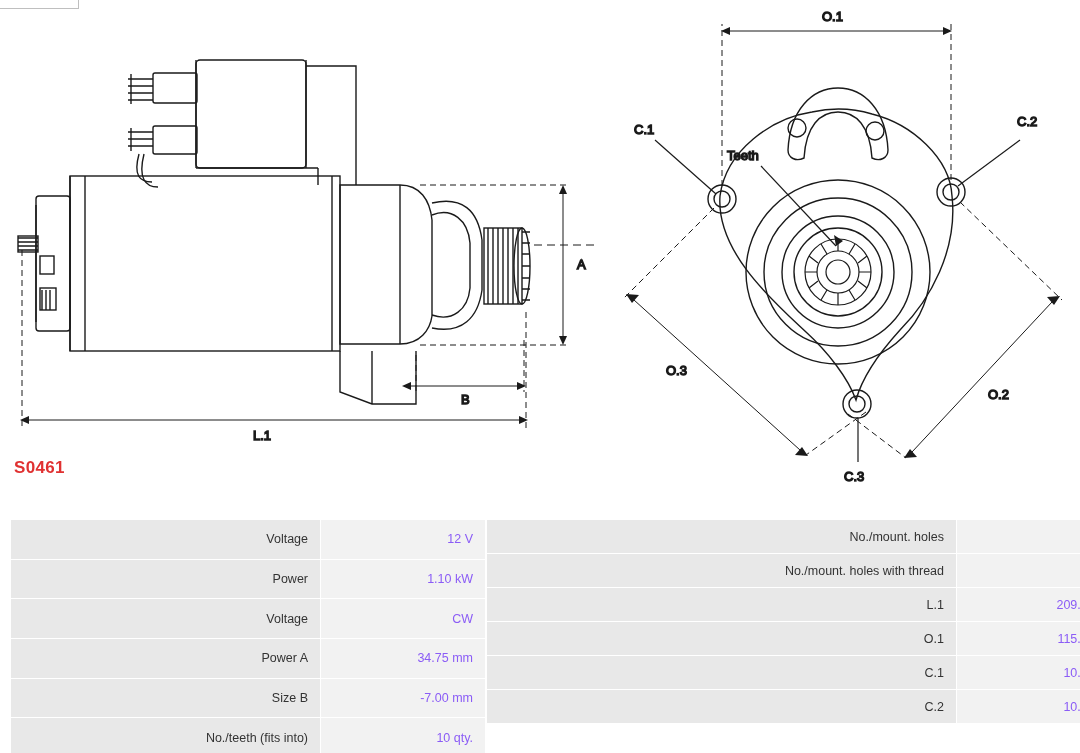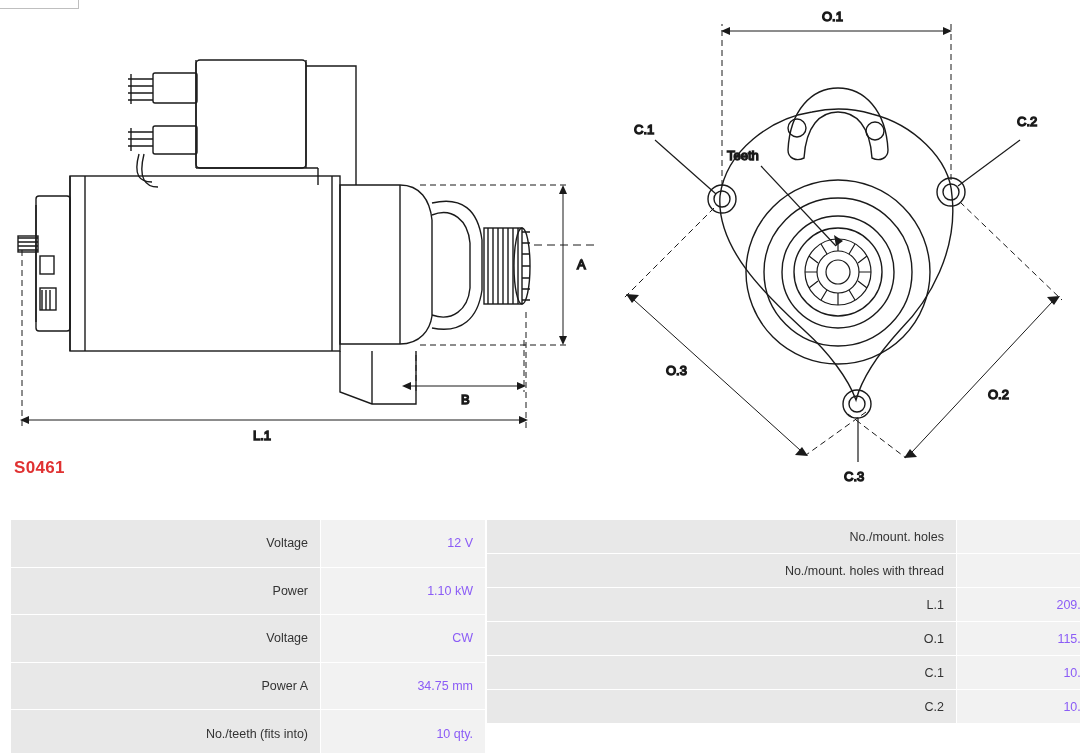--- a/index.html
+++ b/index.html
@@ -233,20 +233,24 @@
       </tr>
       <tr>
         <td class="label">Voltage</td>
         <td class="value">CW</td>
       </tr>
       <tr>
         <td class="label">Power A</td>
         <td class="value">34.75 mm</td>
       </tr>
       <tr>
+        <td class="label">Size B</td>
+        <td class="value">-7.00 mm</td>
+      </tr>
+      <tr>
         <td class="label">No./teeth (fits into)</td>
         <td class="value">10 qty.</td>
       </tr>
     </tbody>
   </table>
 
   <table class="t-right">
     <tbody>
       <tr>
         <td class="label">No./mount. holes</td>

